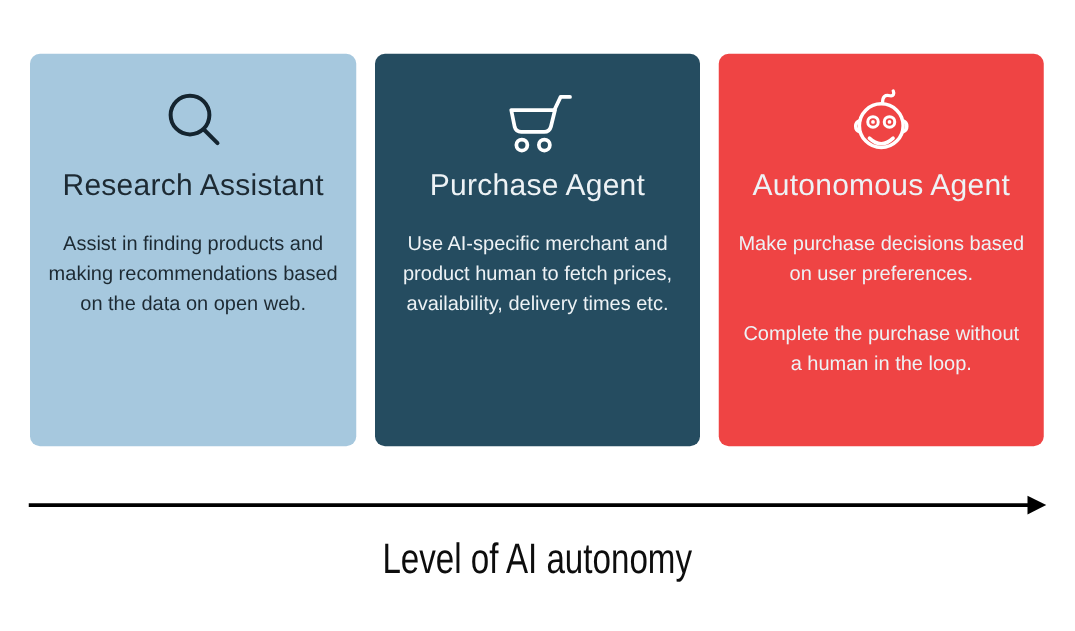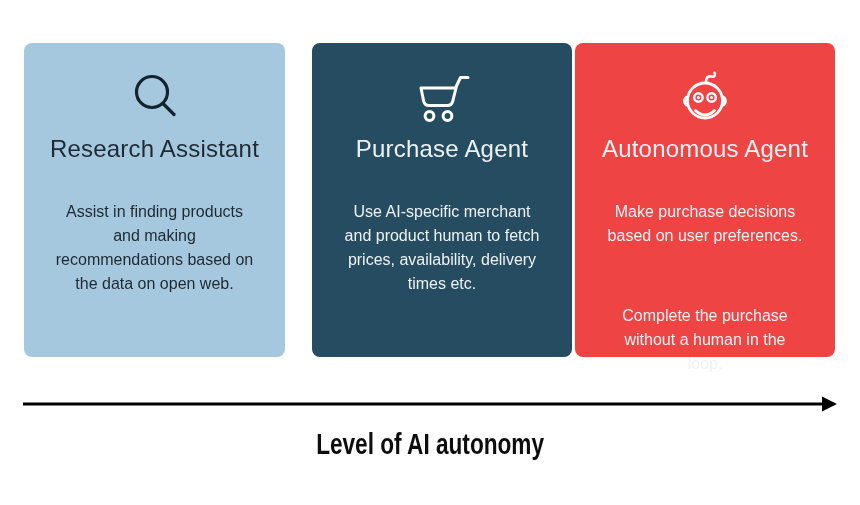--- a/index.html
+++ b/index.html
@@ -16,21 +16,21 @@
     height: 314px;
     border-radius: 8px;
     box-sizing: border-box;
     display: flex;
     flex-direction: column;
     align-items: center;
     text-align: center;
     padding: 26px 14px 0 14px;
   }
   #card-0 { left: 24px;  width: 261px; }
-  #card-1 { left: 312px; width: 260px; }
+  #card-1 { left: 300px; width: 260px; }
   #card-2 { left: 575px; width: 260px; }
 
   .card-icon {
     height: 58px;
     display: flex;
     align-items: center;
     justify-content: center;
     margin-bottom: 8px;
     flex: none;
   }
@@ -42,35 +42,35 @@
     margin: 0;
   }
   .card-body {
     margin-top: 21px;
     font-size: 16px;
     line-height: 24px;
     display: flex;
     flex-direction: column;
     gap: 24px;
   }
-  .card-body p { margin: 16px; }
+  .card-body p { margin: 0; }
 
   .axis-arrow {
     position: absolute;
     left: 0; top: 392px;
     width: 860px; height: 26px;
     display: block;
   }
   .axis-label {
     position: absolute;
     left: 0; top: 428px;
     width: 860px;
     text-align: center;
-    font-size: 29px;
-    font-weight: 700;
+    font-size: 34px;
+    font-weight: 400;
     color: #0d0d0d;
   }
   .axis-label .condense {
     display: inline-block;
     transform: scaleX(0.78);
     transform-origin: center;
     white-space: nowrap;
   }
   svg { display: block; }
 </style>

